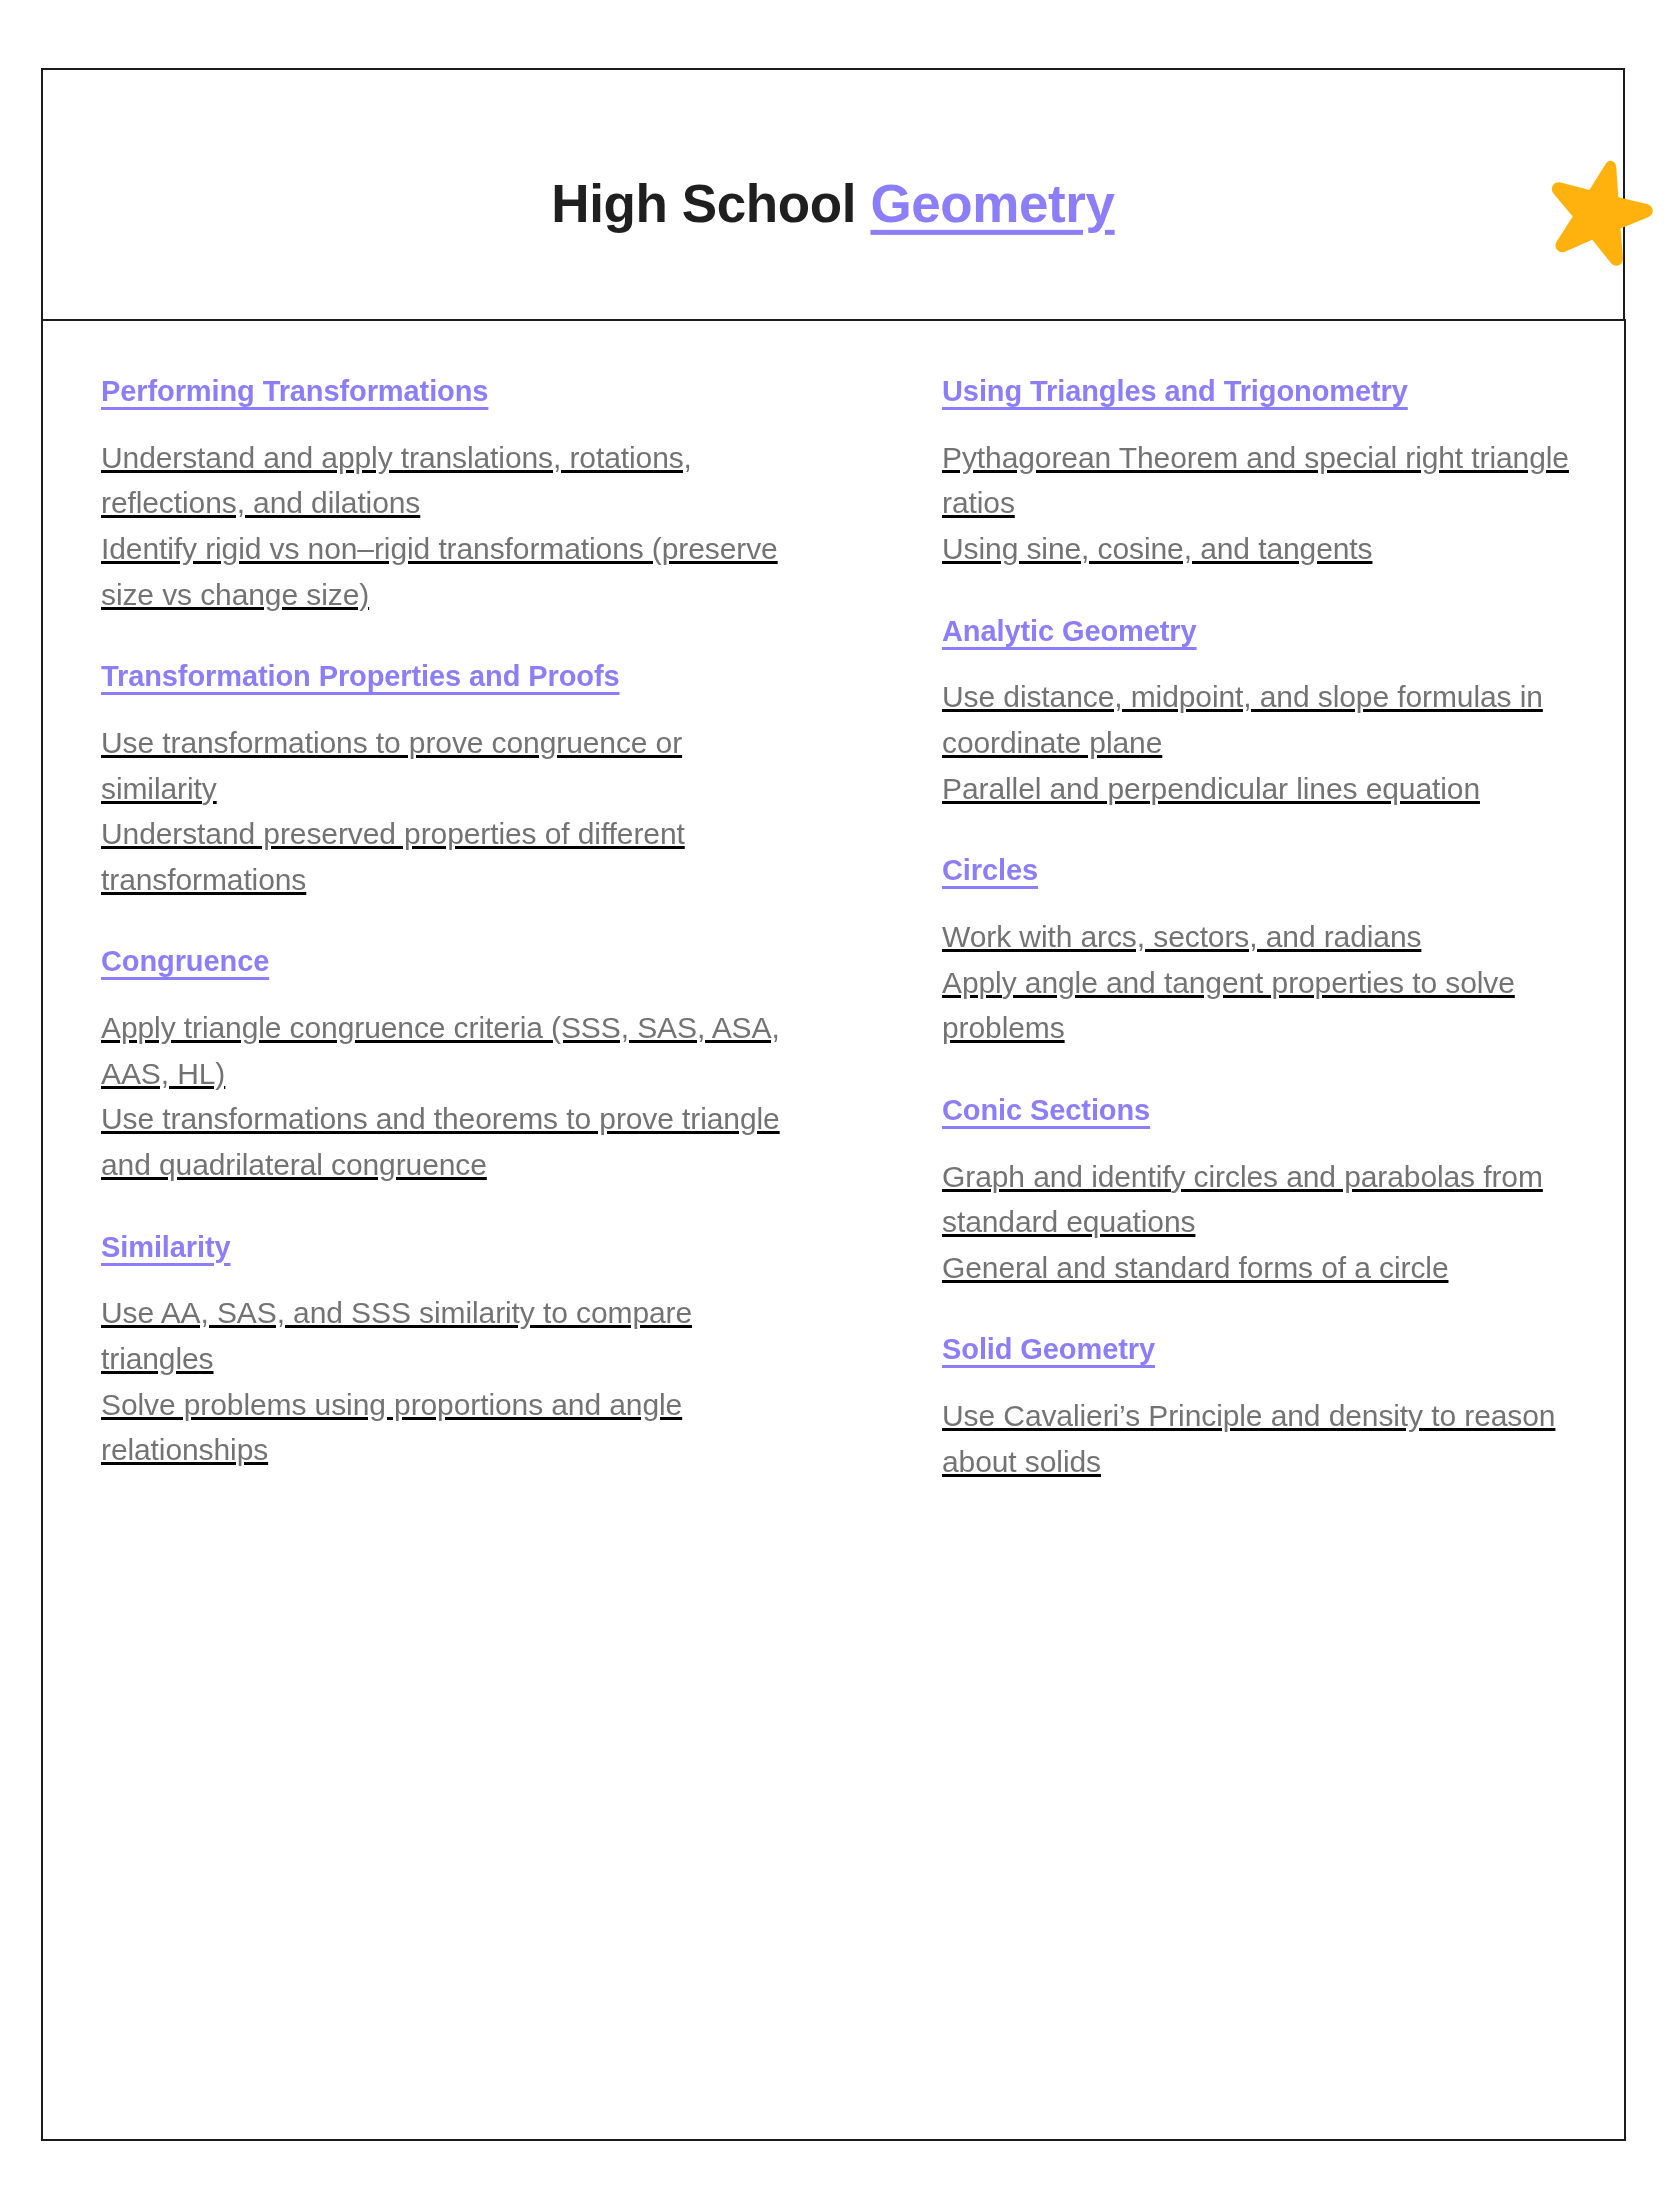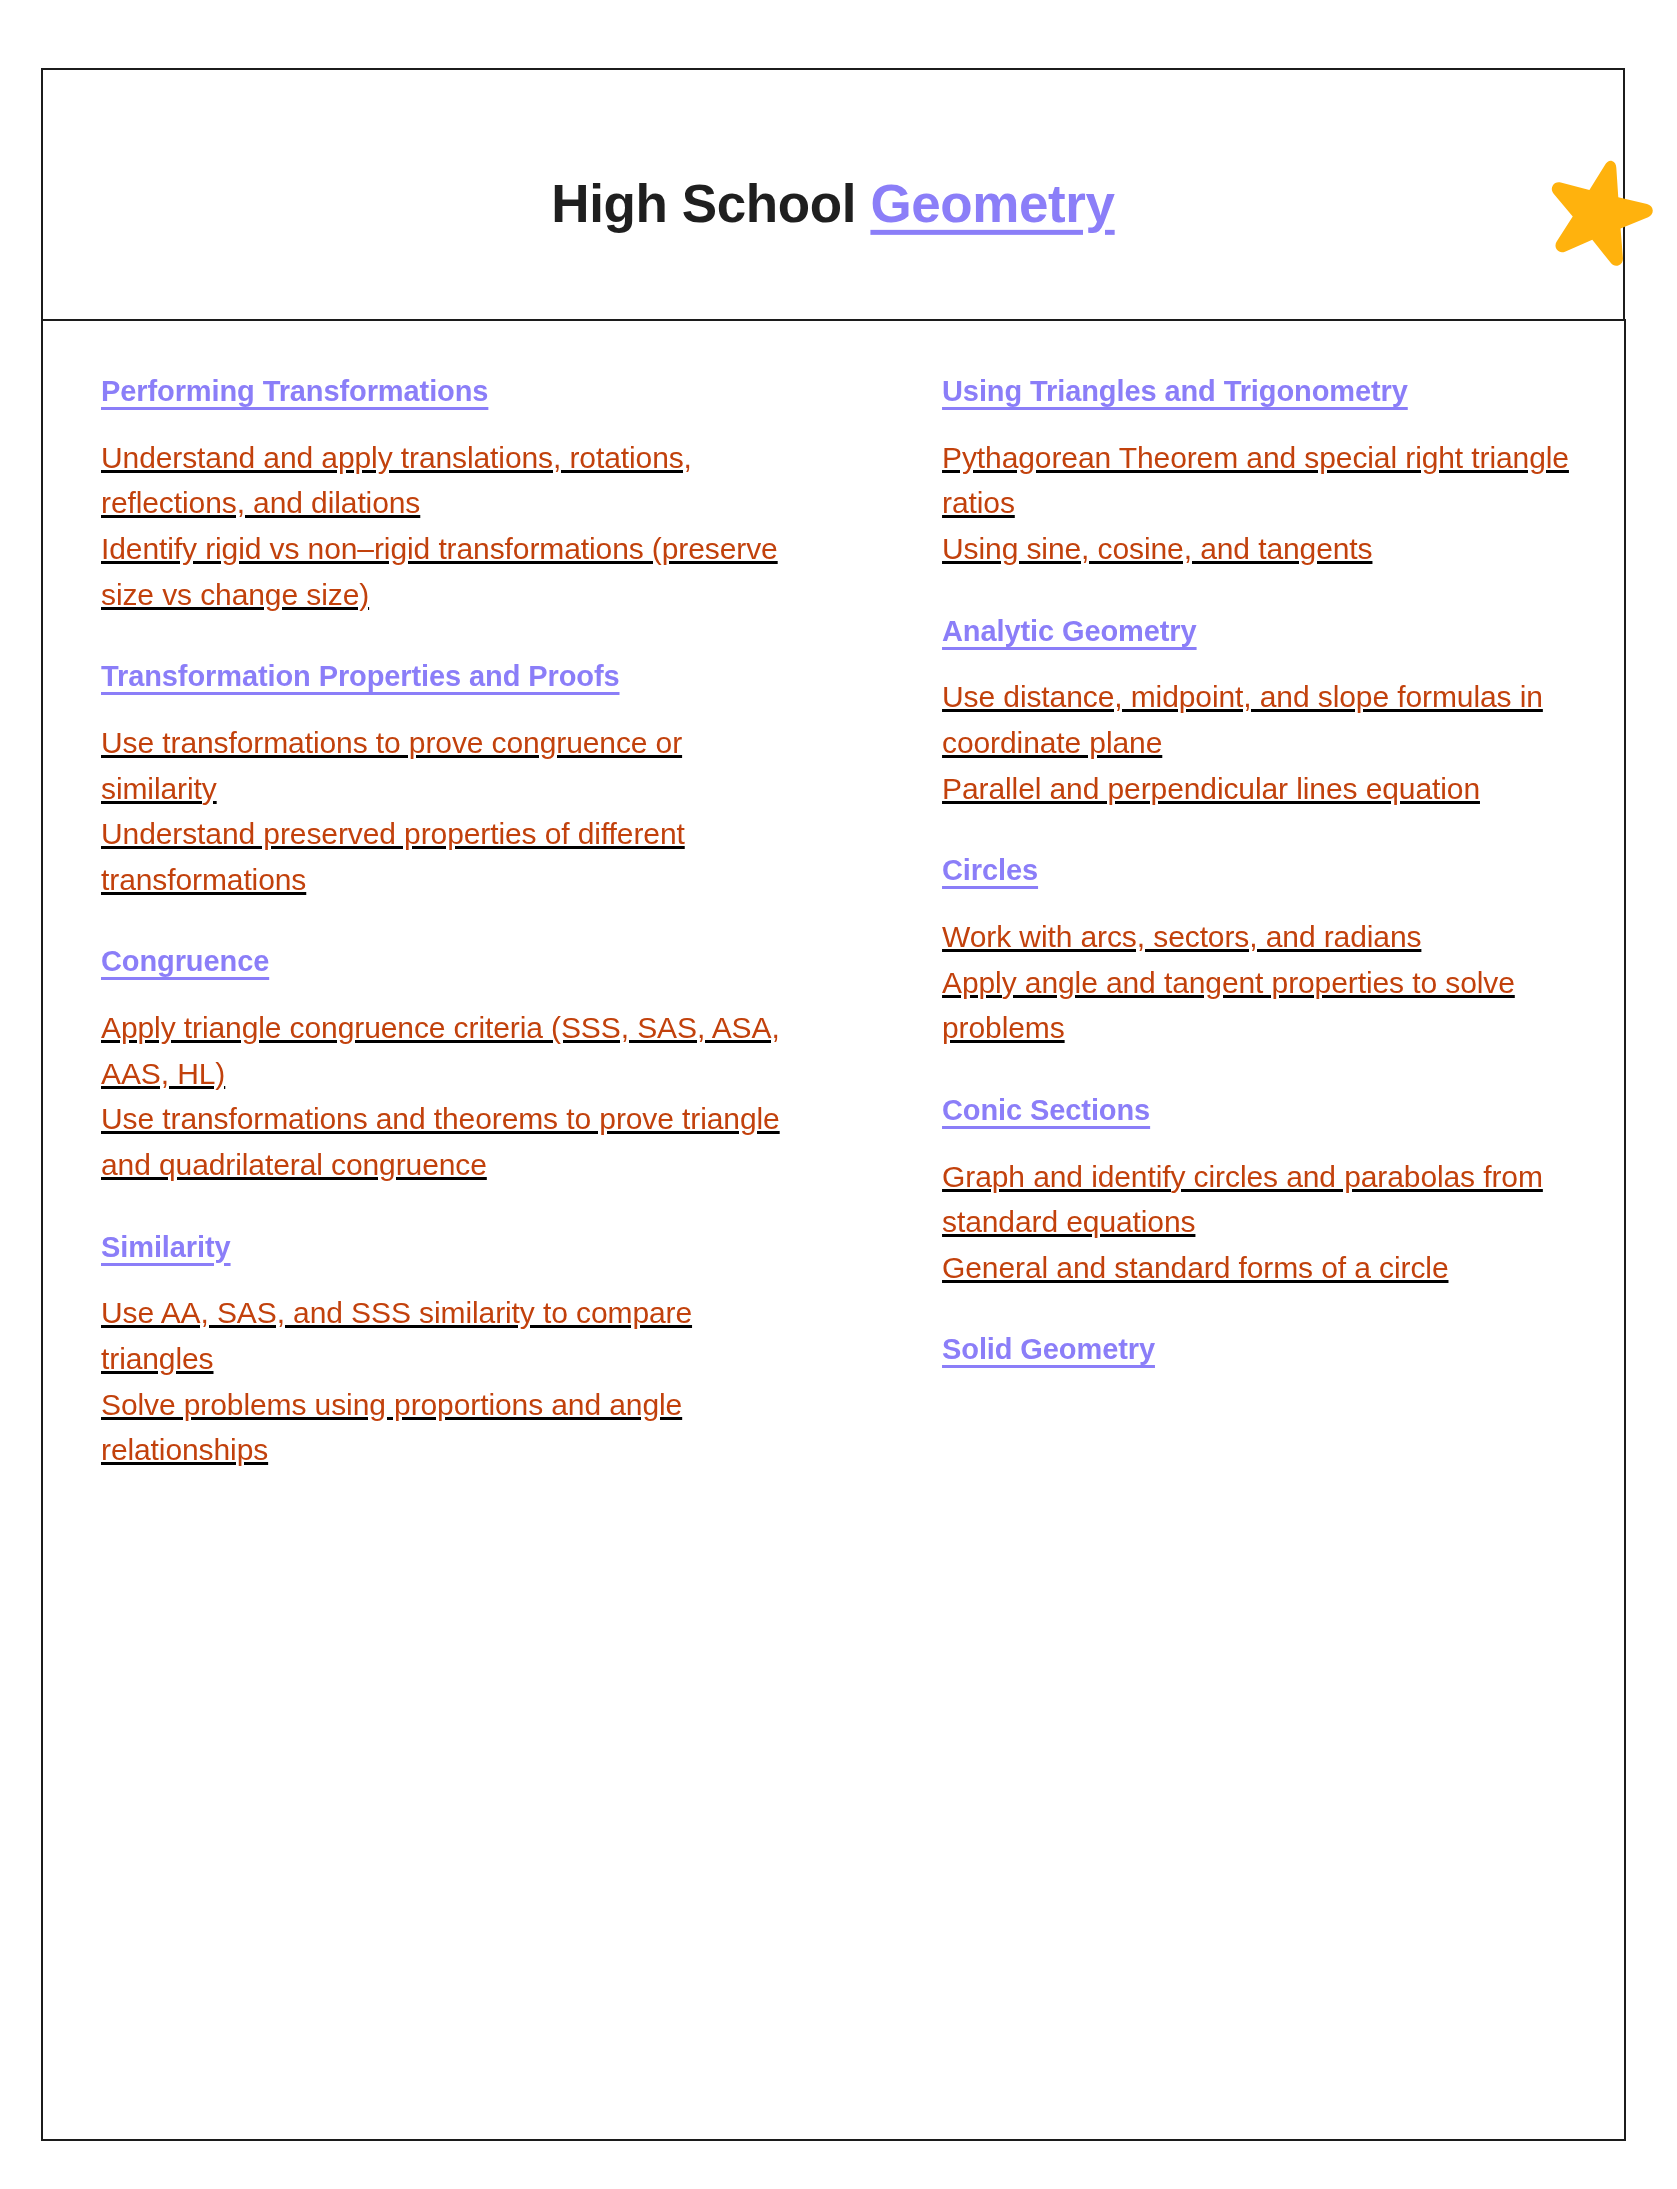--- a/index.html
+++ b/index.html
@@ -99,21 +99,21 @@
     text-underline-offset: 6px;
     text-decoration-thickness: 2.6px;
     letter-spacing: -0.1px;
     margin: 0 0 26px 0;
     line-height: 1.2;
     display: inline-block;
   }
   .section-body {
     font-size: 30px;
     line-height: 1.52;
-    color: #c2410c;
+    color: #737373;
     letter-spacing: -0.1px;
     max-width: 685px;
   }
   .section-body .line { display: block; }
 </style>
 </head>
 <body>
 
 <div class="header-box">
   <div class="header-title">
@@ -218,20 +218,21 @@
         <div class="section-heading">Conic Sections</div>
         <div class="section-body">
           <span class="line">Graph and identify circles and parabolas from standard equations</span>
           <span class="line">General and standard forms of a circle</span>
         </div>
       </div>
 
       <div class="section">
         <div class="section-heading">Solid Geometry</div>
         <div class="section-body">
+          <span class="line">Use Cavalieri’s Principle and density to reason about solids</span>
         </div>
       </div>
 
     </div>
 
   </div>
 </div>
 
 
 </body></html>

